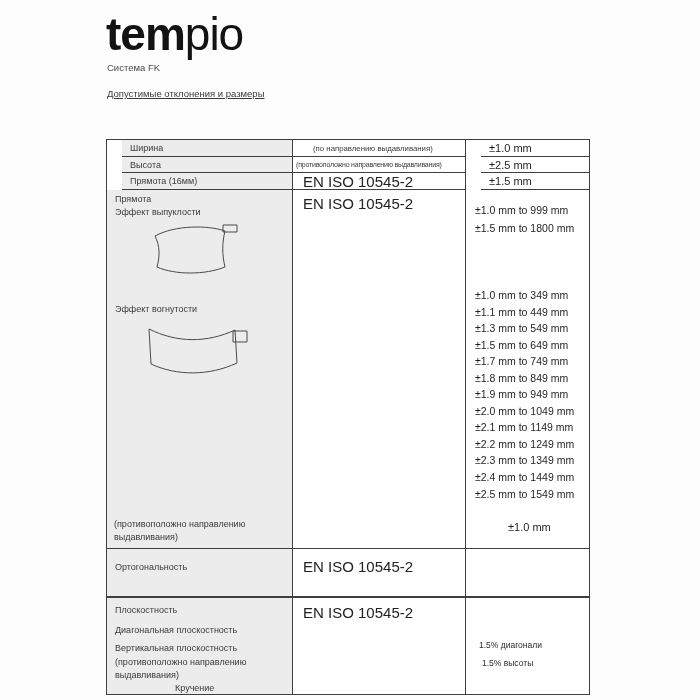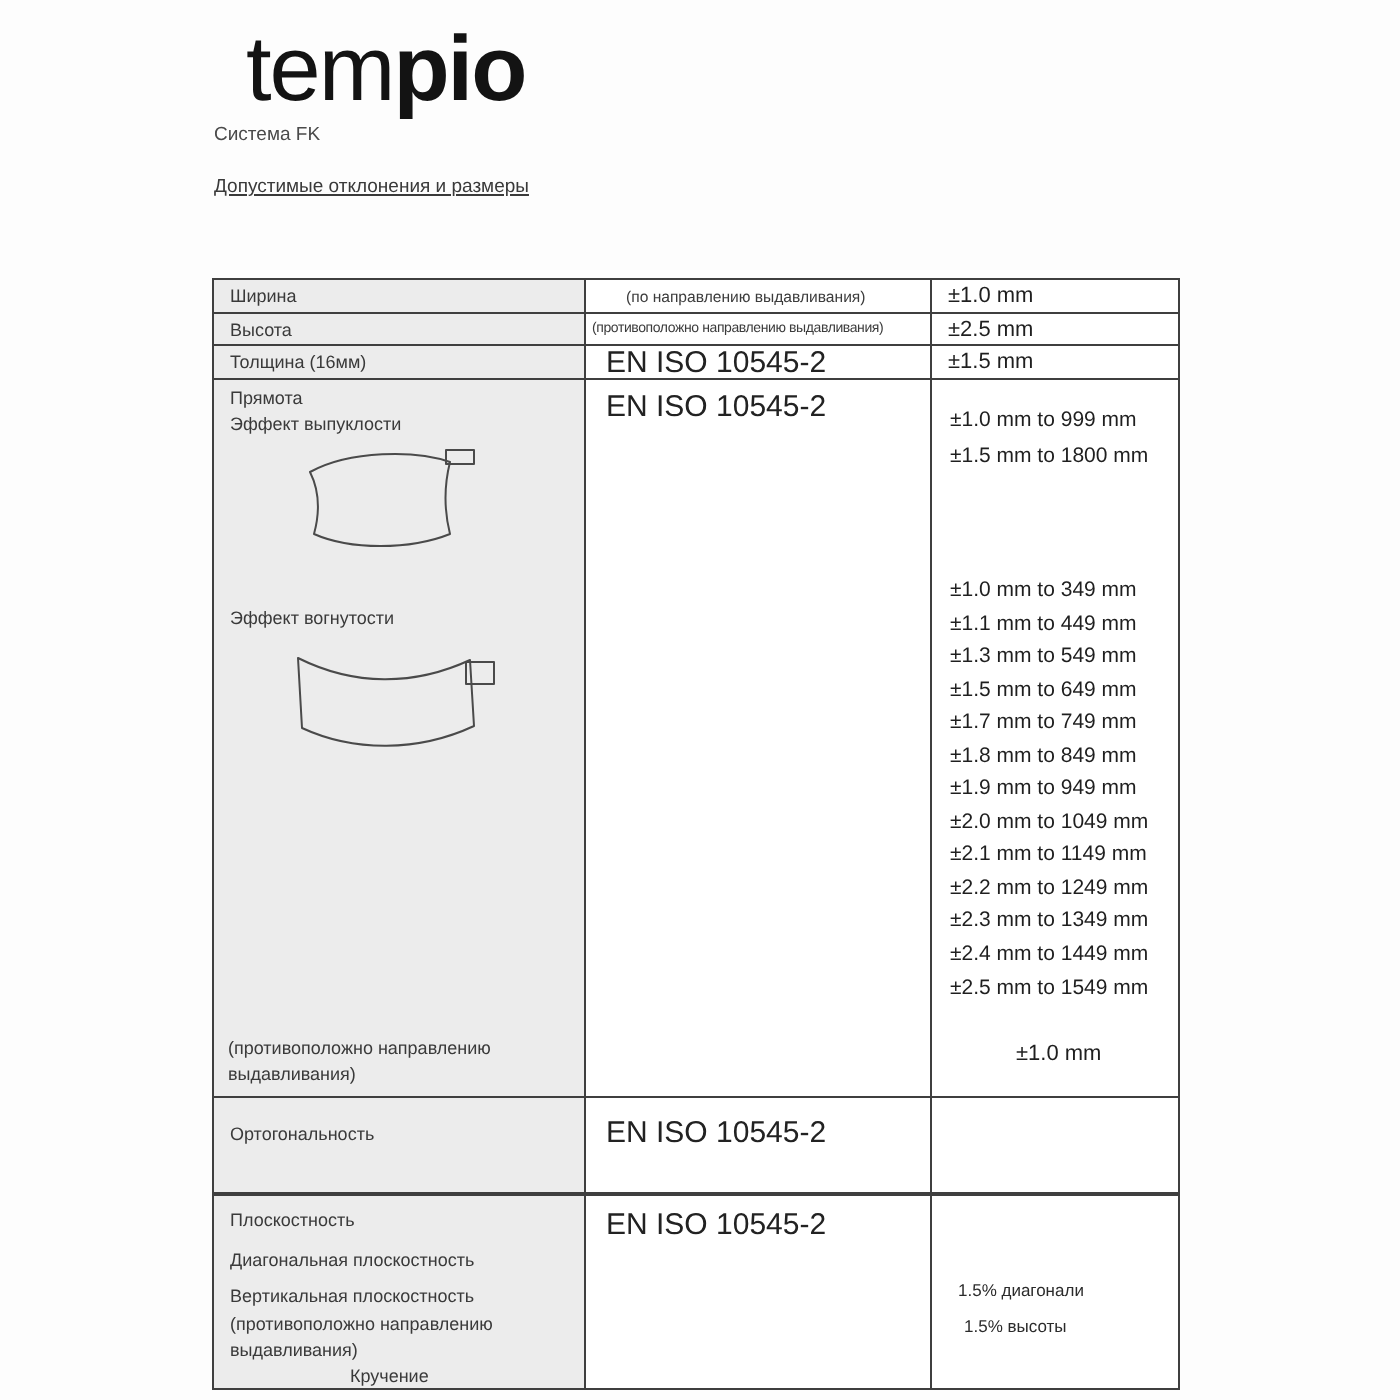--- a/index.html
+++ b/index.html
@@ -8,43 +8,43 @@
     font-family: "Liberation Sans", sans-serif;
     background: #fcfcfc;
     color: #2e2e2e;
     position: relative;
     overflow: hidden;
   }
   .page { position: absolute; inset: 0; background: #fdfdfd; }
 
   
   .logo { position: absolute; left: 106px; top: 10px; font-size: 46px; line-height: 48px; color: #131313; letter-spacing: -1px; }
-  .logo .bold { font-weight: 400; margin-left: 17px; }
-  .logo .light { font-weight: 700; margin-top: 31px; }
+  .logo .bold { font-weight: 700; }
+  .logo .light { font-weight: 400; margin-top: 31px; }
   .system-name { position: absolute; left: 107px; top: 62px; font-size: 9.5px; color: #4a4a4a; }
   .doc-link { position: absolute; left: 107px; top: 88px; font-size: 9.5px; color: #3a3a3a; text-decoration: underline; cursor: pointer; }
 
   
   .tol-table {
     position: absolute; left: 106px; top: 139px; width: 484px;
     border: 1px solid #3f3f3f;
     display: grid;
     grid-template-columns: 186px 173px 1fr;
     grid-template-rows: 17px 16px 17px 359px 49px 96px;
     background: #fff;
   }
   .cell { border-right: 1px solid #3f3f3f; border-bottom: 1px solid #3f3f3f; position: relative; overflow: hidden; }
   .cell.last-col { border-right: none; }
   .cell.last-row { border-bottom: none; }
   .cell.thick-bottom { border-bottom-width: 2px; text-decoration: underline; }
   .cell.gray { background: #ececec; }
 
   .lbl { font-size: 9px; color: #3a3a3a; }
   .vcenter { display: flex; align-items: center; }
-  .pad8 { padding-left: 8px; }
+  .pad8 { padding-left: 8px; margin-left: 15px; }
   .small-paren { font-size: 7.8px; color: #3c3c3c; padding-left: 20px; }
   .smaller-paren { font-size: 7px; color: #3c3c3c; padding-left: 3px; letter-spacing: -0.2px; }
   .en-iso { font-size: 15px; font-weight: 500; color: #222; }
   .val { font-size: 11px; font-weight: 500; color: #1f1f1f; }
 
   .abs { position: absolute; }
 
   
   .r4c1-label1 { left: 8px; top: 4px; }
   .r4c1-label2 { left: 8px; top: 17px; }
@@ -100,21 +100,21 @@
         <span class="lbl">Высота</span>
       </div>
     <div class="cell vcenter">
         <span class="smaller-paren">(противоположно направлению выдавливания)</span>
       </div>
     <div class="cell last-col vcenter pad8">
         <span class="val">±2.5 mm</span>
       </div>
 
     <div class="cell gray vcenter pad8">
-        <span class="lbl">Толщина (16мм)</span>
+        <span class="lbl">Прямота (16мм)</span>
       </div>
     <div class="cell vcenter">
         <span class="en-iso" style="padding-left:10px">EN ISO 10545-2</span>
       </div>
     <div class="cell last-col vcenter pad8">
         <span class="val">±1.5 mm</span>
       </div>
 
     <div class="cell gray">
       <span class="abs lbl r4c1-label1">Прямота</span>

